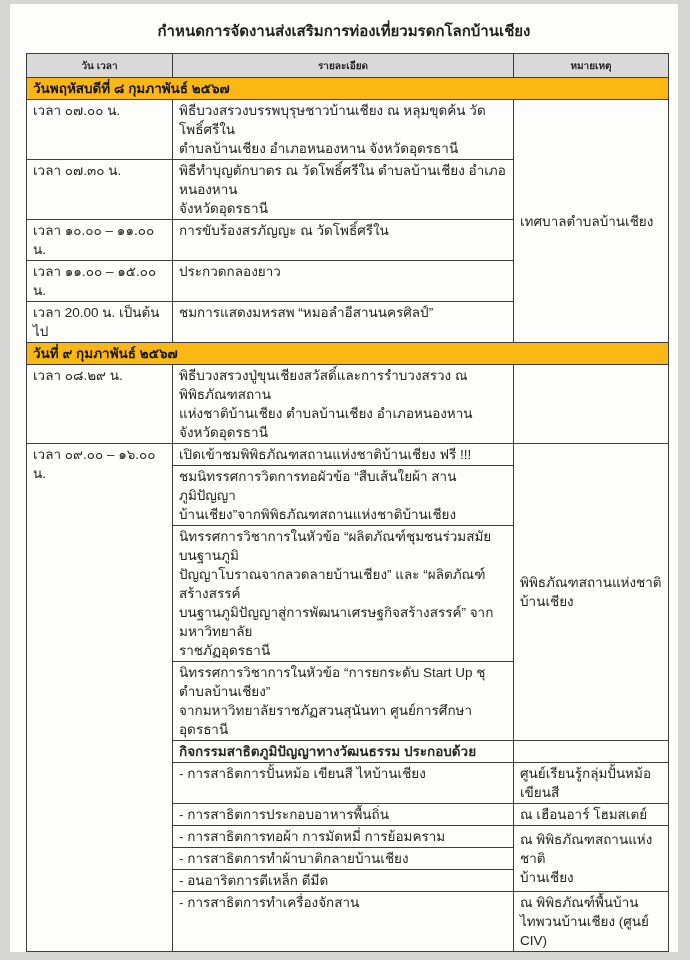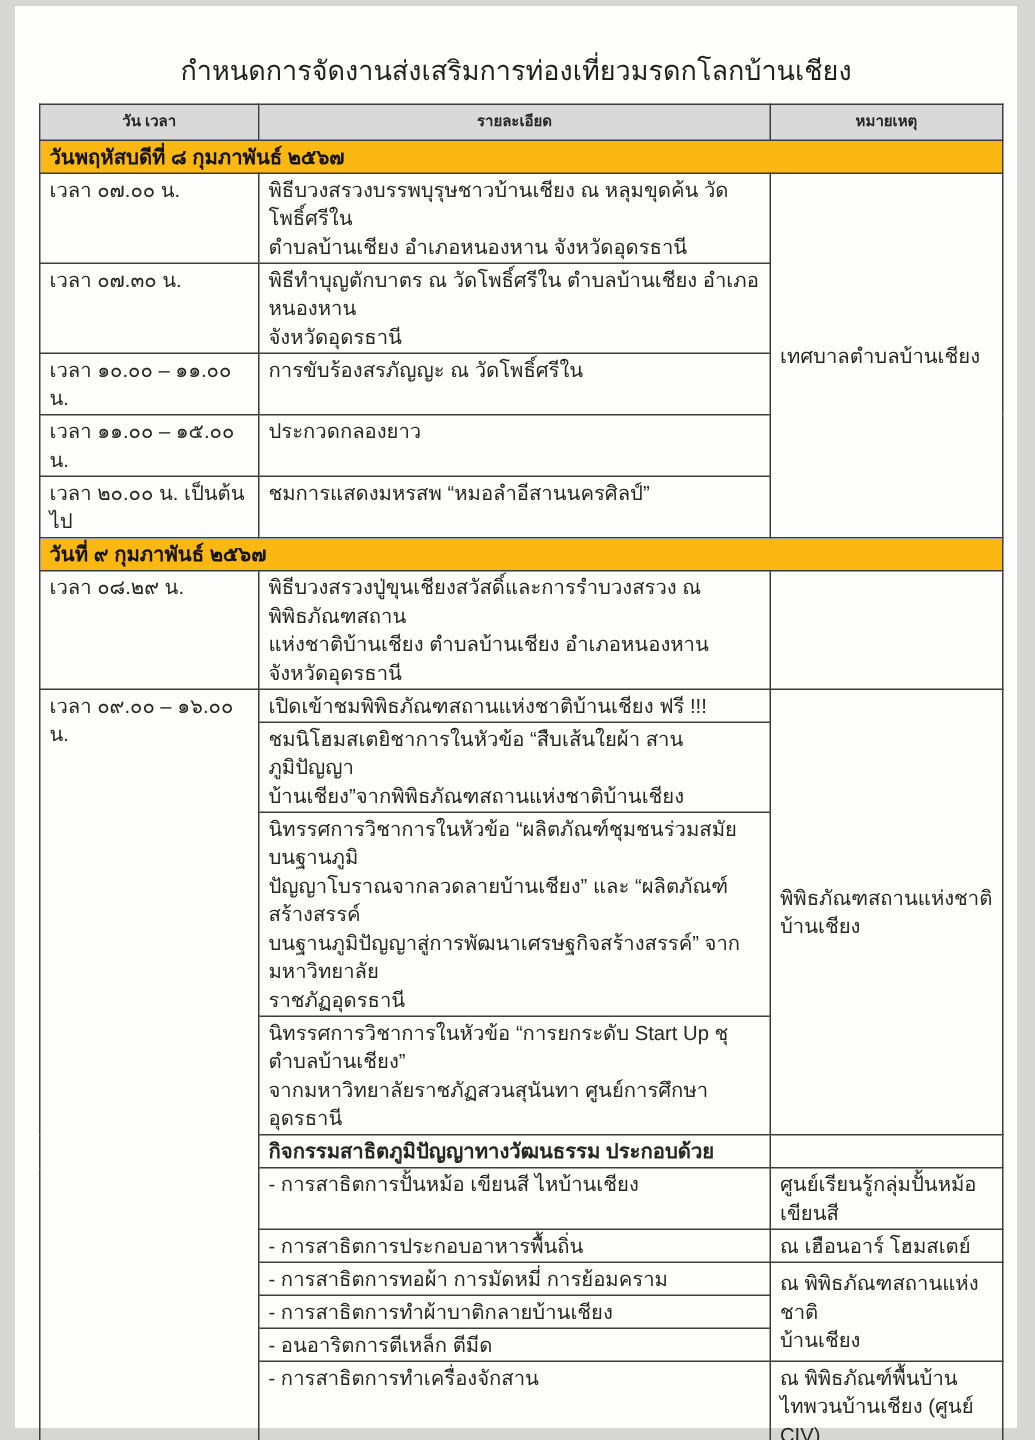--- a/index.html
+++ b/index.html
@@ -10,24 +10,24 @@
     color:#262626;
     overflow:hidden;
   }
   .page{
     position:absolute;left:10px;top:4px;
     width:668px;height:948px;
     background:#fdfdfc;
     box-sizing:border-box;
   }
   .titles{
-    padding-top:30px;
+    padding-top:14px;
     text-align:center;
-    font-weight:normal;
-    font-size:18px;
+    font-weight:bold;
+    font-size:15px;
     line-height:26px;
     color:#1f1f1f;
   }
   table.schedule{
     border-collapse:collapse;
     table-layout:fixed;
     width:642px;
     margin:9px 0 0 16px;
   }
   table.schedule col.c1{width:146px;}
@@ -100,21 +100,21 @@
     </tr>
     <tr>
       <td>เวลา ๑๐.๐๐ – ๑๑.๐๐ น.</td>
       <td>การขับร้องสรภัญญะ ณ วัดโพธิ์ศรีใน</td>
     </tr>
     <tr>
       <td>เวลา ๑๑.๐๐ – ๑๕.๐๐ น.</td>
       <td>ประกวดกลองยาว</td>
     </tr>
     <tr>
-      <td>เวลา ๒๐.๐๐ น. เป็นต้นไป</td>
+      <td>เวลา 20.00 น. เป็นต้นไป</td>
       <td>ชมการแสดงมหรสพ “หมอลำอีสานนครศิลป์”</td>
     </tr>
 
     <tr class="banner">
       <td colspan="3">วันที่ ๙ กุมภาพันธ์ ๒๕๖๗</td>
     </tr>
 
     <tr>
       <td>เวลา ๐๘.๒๙ น.</td>
       <td>พิธีบวงสรวงปู่ขุนเชียงสวัสดิ์และการรำบวงสรวง ณ พิพิธภัณฑสถาน
@@ -122,21 +122,21 @@
       <td></td>
     </tr>
 
     <tr>
       <td rowspan="11">เวลา ๐๙.๐๐ – ๑๖.๐๐ น.</td>
       <td>เปิดเข้าชมพิพิธภัณฑสถานแห่งชาติบ้านเชียง ฟรี !!!</td>
       <td rowspan="4" class="vmid">พิพิธภัณฑสถานแห่งชาติ
 บ้านเชียง</td>
     </tr>
     <tr>
-      <td>ชมนิโฮมสเตยิชาการในหัวข้อ “สืบเส้นใยผ้า สานภูมิปัญญา
+      <td>ชมนิทรรศการวิตการทอผัวข้อ “สืบเส้นใยผ้า สานภูมิปัญญา
 บ้านเชียง”จากพิพิธภัณฑสถานแห่งชาติบ้านเชียง</td>
     </tr>
     <tr>
       <td>นิทรรศการวิชาการในหัวข้อ “ผลิตภัณฑ์ชุมชนร่วมสมัย บนฐานภูมิ
 ปัญญาโบราณจากลวดลายบ้านเชียง” และ “ผลิตภัณฑ์สร้างสรรค์
 บนฐานภูมิปัญญาสู่การพัฒนาเศรษฐกิจสร้างสรรค์” จากมหาวิทยาลัย
 ราชภัฏอุดรธานี</td>
     </tr>
     <tr>
       <td>นิทรรศการวิชาการในหัวข้อ “การยกระดับ Start Up ชุตำบลบ้านเชียง”

